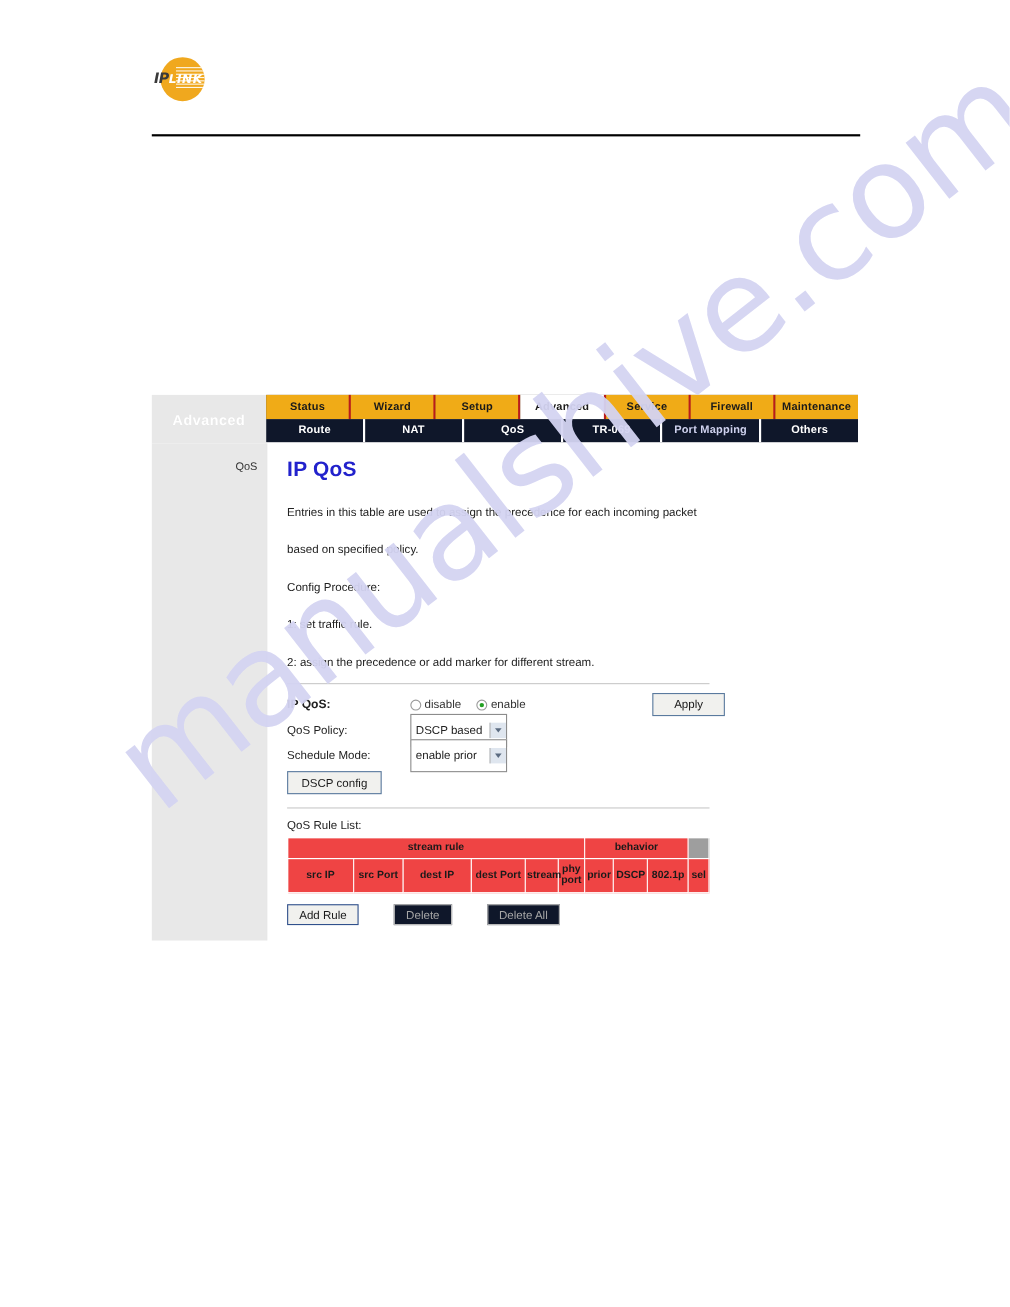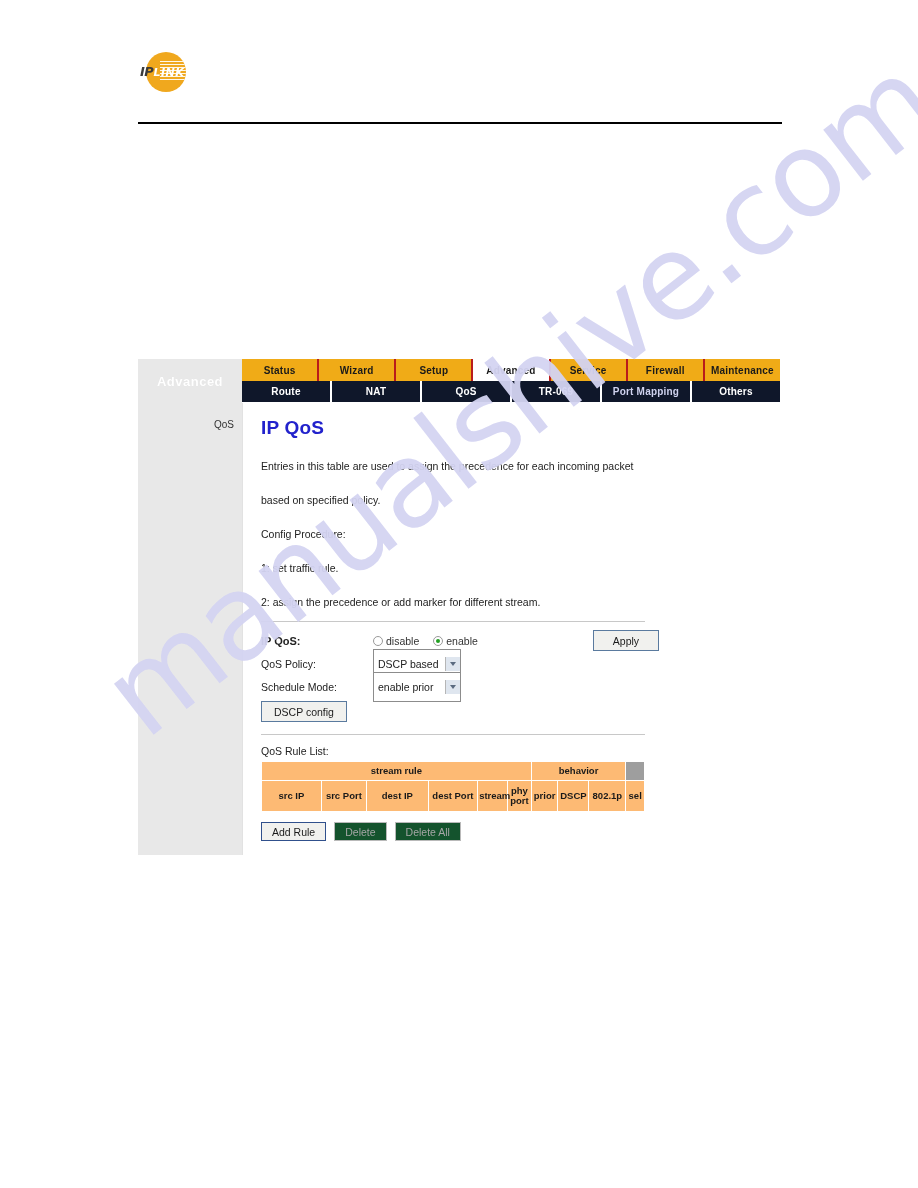--- a/index.html
+++ b/index.html
@@ -336,21 +336,21 @@
     margin: 0 0 4px 0;
   }
 
   
   table.rule-table {
     border-collapse: collapse;
     width: 384px;
     table-layout: fixed;
   }
   table.rule-table th {
-    background: #fdba74;
+    background: #ef4444;
     color: #1a1a1a;
     font-size: 9.5px;
     font-weight: bold;
     border: 1px solid #ffffff;
     padding: 2px 1px;
     text-align: center;
     line-height: 10px;
   }
   table.rule-table th.grp { height: 14px; }
   table.rule-table th.col { height: 26px; }
@@ -370,24 +370,25 @@
     justify-content: center;
     box-sizing: border-box;
     cursor: pointer;
   }
   .btn.primary {
     background: #f1f1ee;
     border: 1px solid #30508c;
     color: #1a1a1a;
   }
   .btn.disabled {
-    background: #14532d;
+    background: #0f172a;
     border: 1px solid #b9b9b9;
     color: #a6a6a6;
     cursor: default;
+    margin-left: 24px;
   }
 </style>
 </head>
 <body>
 
 <div id="masthead">
   <div class="logo-wrap">
     <div class="logo-circle">
       <div class="logo-stripes">
         <i></i>

